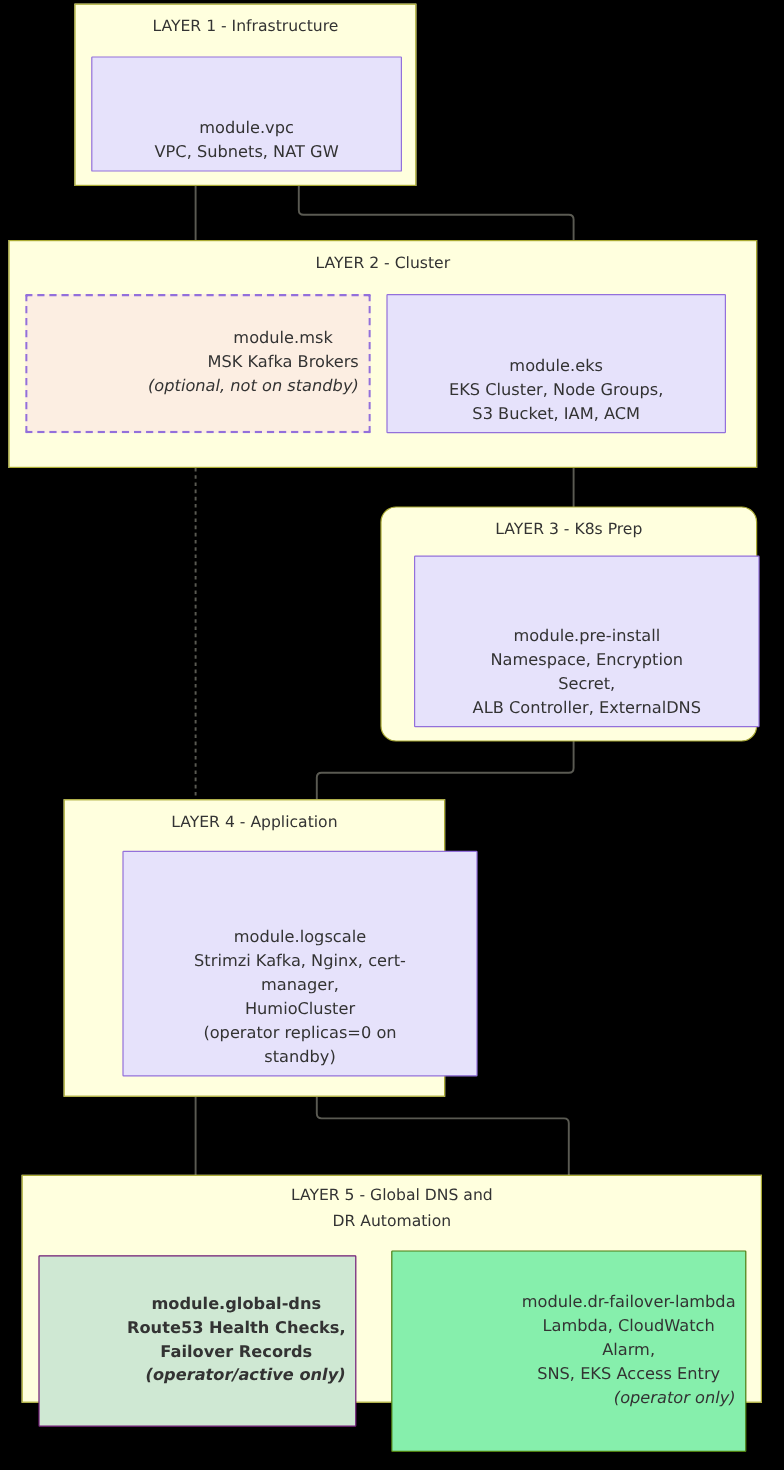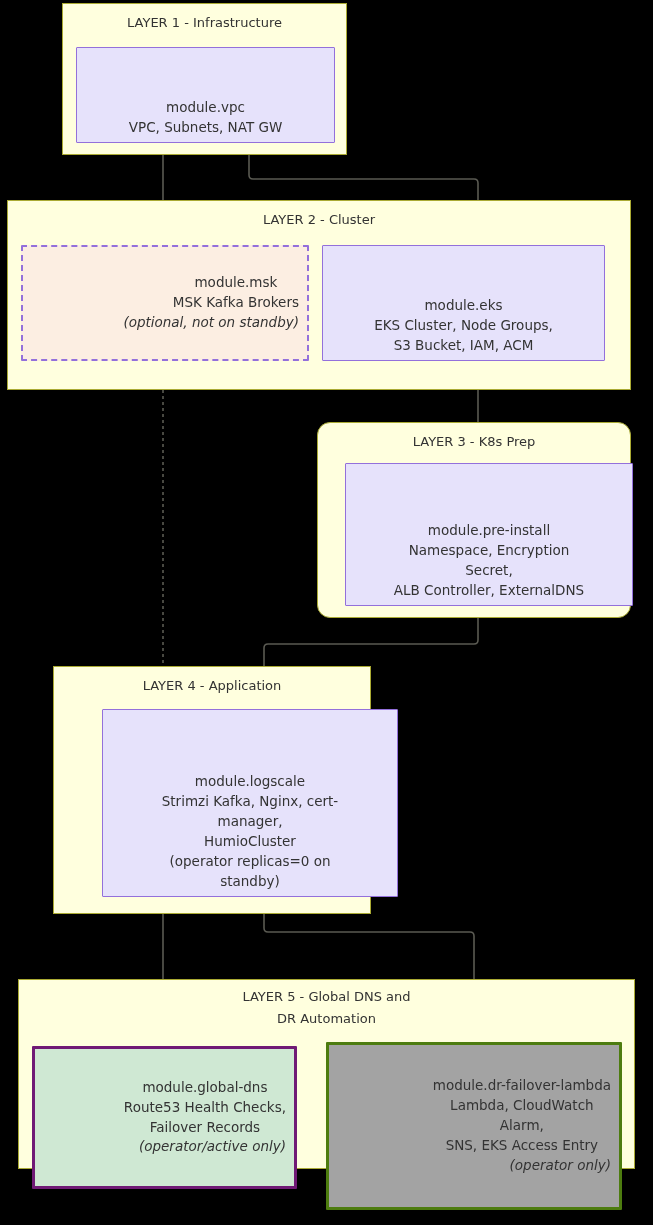--- a/index.html
+++ b/index.html
@@ -50,30 +50,31 @@
     border-radius: 1px;
   }
   .node .txt { white-space: pre-line; display: block; }
   .node .em { font-style: italic; }
 
   .node.violet {
     background: #e6e2fb;
     border: 1px solid #9370db;
   }
   .node.peach {
-    background: #a3a3a3;
-    border: 3px solid #4d7c0f;
+    background: #86efac;
+    border: 1px solid #4d7c0f;
   }
   .node.peach-dashed {
     background: #fceee2;
     border: 2px dashed #9370db;
   }
   .node.green {
     background: #cfe8d3;
-    border: 3px solid #701a75;
+    border: 1px solid #701a75;
+    font-weight: bold;
   }
 
   
   #edges {
     position: absolute;
     left: 0;
     top: 0;
     width: 653px;
     height: 1225px;
     pointer-events: none;

